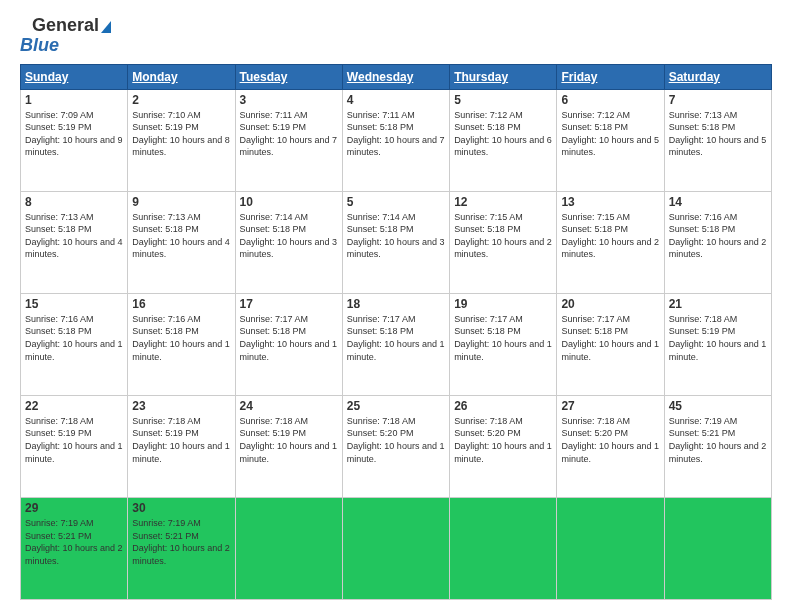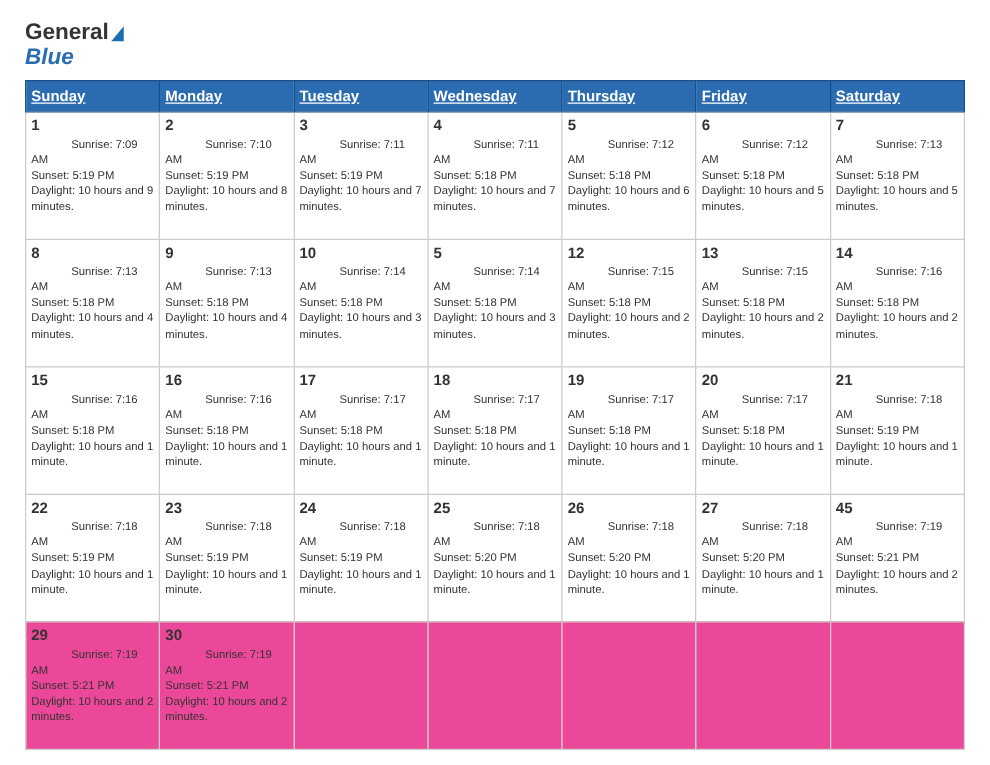--- a/index.html
+++ b/index.html
@@ -67,44 +67,43 @@
       padding: 3px 4px;
       font-size: 9.5px;
       color: #333;
       background: #fff;
       width: calc(100% / 7);
     }
     .calendar td.empty {
       background: #f9f9f9;
     }
     .calendar td.last-row {
-      background: #ec4899;
+      background: #22c55e;
     }
     .day-num {
       font-size: 12px;
       font-weight: bold;
       display: block;
       margin-bottom: 2px;
     }
     .day-info {
       font-size: 9px;
       line-height: 1.4;
       color: #333;
-      margin-left: 32px;
     }
   </style>
 </head>
 <body>
 
 <div class="page">
   <div class="header">
     <div class="logo">
       <div class="logo-text">
         <span>
-          <span style="color:#333;font-size:18px;font-weight:bold;">General</span><span style="display:inline-block;width:0;height:0;border-left:10px solid transparent;border-right:0px solid transparent;border-bottom:12px solid #1a6db5;margin-left:2px;vertical-align:middle;"></span>
+          <span style="color:#333;font-size:18px;font-weight:bold;margin-left:12px;">General</span><span style="display:inline-block;width:0;height:0;border-left:10px solid transparent;border-right:0px solid transparent;border-bottom:12px solid #1a6db5;margin-left:2px;vertical-align:middle;"></span>
         </span>
         <span style="color:#2b6cb0;font-size:18px;font-weight:bold;font-style:italic;">Blue</span>
       </div>
     </div>
     <div class="title-section">
       <div class="month-title"></div>
       <div class="location"></div>
     </div>
   </div>
 

